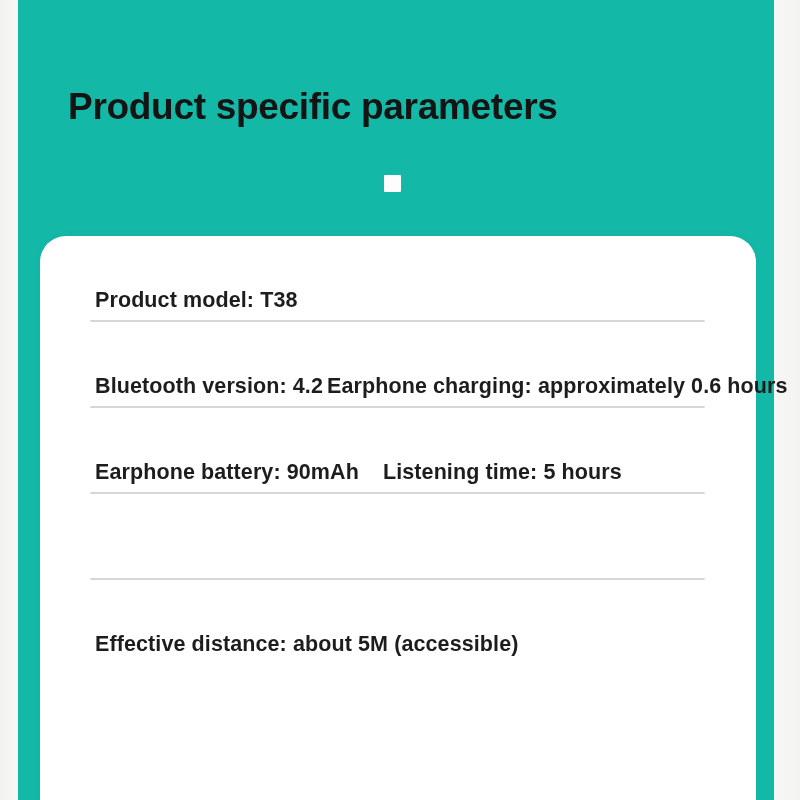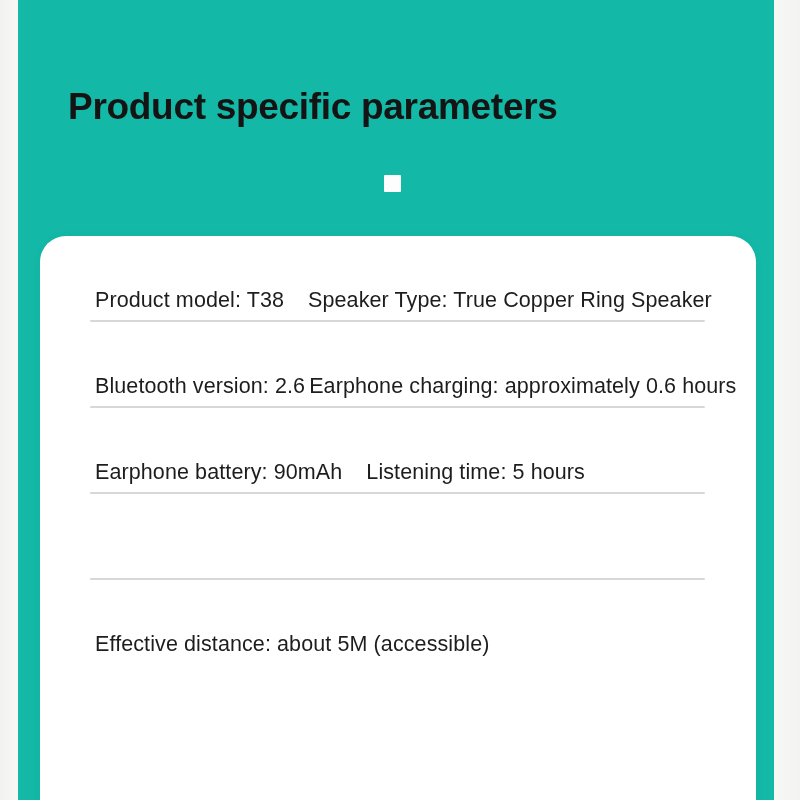--- a/index.html
+++ b/index.html
@@ -79,21 +79,21 @@
     left: 55px;
     top: 0;
     height: 86px;
     display: flex;
     align-items: center;
     white-space: nowrap;
   }
   .spec-text {
     font-size: 21.5px;
     color: #1d1d1d;
-    font-weight: 400;
+    font-weight: 700;
     letter-spacing: 0.1px;
     margin-top: 43px;
   }
   .spec-text.secondary {
     margin-left: 24px;
   }
   .spec-row.tight .spec-text.secondary {
     margin-left: 4px;
   }
   .spec-divider {
@@ -120,28 +120,27 @@
   <div class="page-title">Product specific parameters</div>
 
   <div class="stray-square"></div>
 
   <div class="spec-card">
     <div class="spec-list">
 
       <div class="spec-row">
         <div class="spec-row-inner">
           <span class="spec-text">Product model: T38</span>
-          <span class="spec-text secondary">Speaker Type: True Copper Ring Speaker</span>
         </div>
         <div class="spec-divider"></div>
       </div>
 
       <div class="spec-row tight">
         <div class="spec-row-inner">
-          <span class="spec-text">Bluetooth version: 2.6</span>
+          <span class="spec-text">Bluetooth version: 4.2</span>
           <span class="spec-text secondary">Earphone charging: approximately 0.6 hours</span>
         </div>
         <div class="spec-divider"></div>
       </div>
 
       <div class="spec-row">
         <div class="spec-row-inner">
           <span class="spec-text">Earphone battery: 90mAh</span>
           <span class="spec-text secondary">Listening time: 5 hours</span>
         </div>

